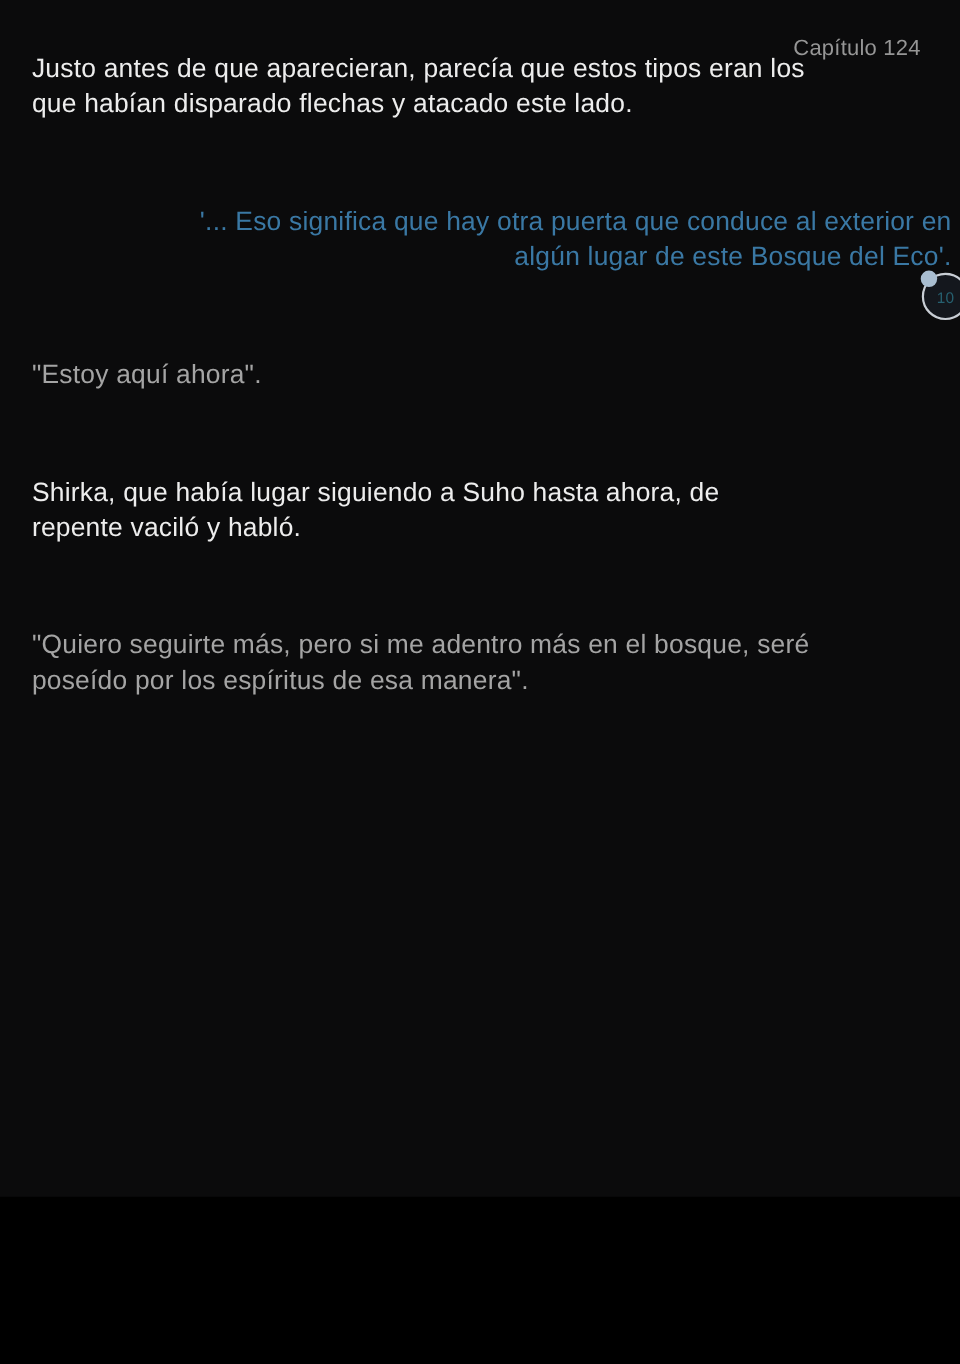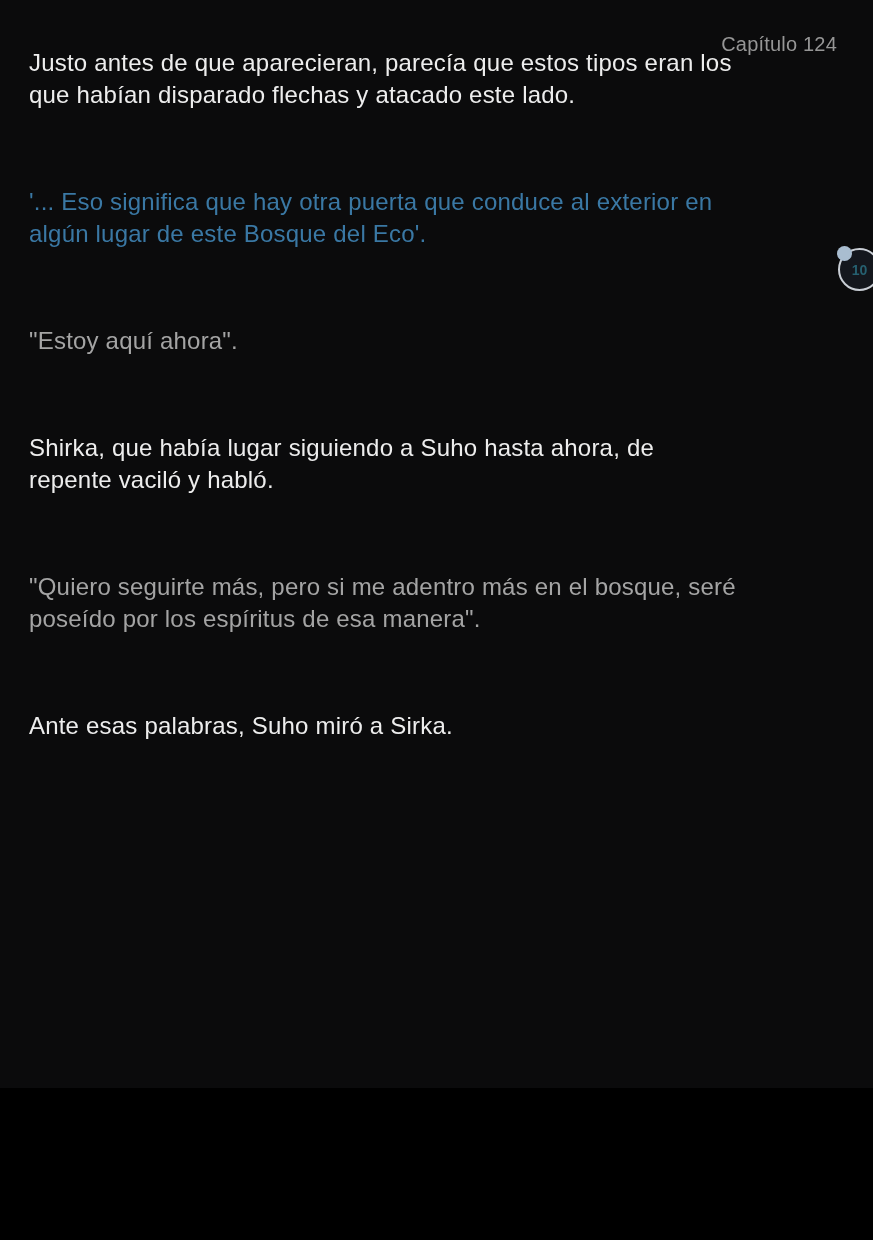--- a/index.html
+++ b/index.html
@@ -31,40 +31,40 @@
   }
   .content p {
     margin: 0 0 75px 0;
     font-size: 24px;
     line-height: 32px;
     letter-spacing: 0.2px;
     white-space: pre-line;
   }
   p.narration { color: var(--narration, #ededed); }
   p.dialogue  { color: var(--dialogue, #a4a4a4); }
-  p.thought   { color: var(--thought, #3a78a4); }
+  p.thought   { color: var(--thought, #3a78a4); text-align: right; }
 
   .comments-badge {
     position: absolute;
     left: 838px;
     top: 248px;
     width: 43px;
     height: 43px;
     box-sizing: border-box;
     border: 2px solid var(--badge_ring, #c9ced5);
     border-radius: 50%;
     background: var(--badge_fill, #14171d);
     display: flex;
     align-items: center;
     justify-content: center;
     cursor: pointer;
   }
   .badge-count {
     font-size: 14px;
-    font-weight: bold;
+    font-weight: normal;
     color: var(--badge_number, #266070);
     text-align: right;
   }
   .badge-dot {
     position: absolute;
     left: -3px;
     top: -4px;
     width: 15px;
     height: 15px;
     border-radius: 50%;
@@ -100,21 +100,20 @@
   <div class="content">
     <p class="narration">Justo antes de que aparecieran, parecía que estos tipos eran los
 que habían disparado flechas y atacado este lado.</p>
     <p class="thought">'... Eso significa que hay otra puerta que conduce al exterior en
 algún lugar de este Bosque del Eco'.</p>
     <p class="dialogue">"Estoy aquí ahora".</p>
     <p class="narration">Shirka, que había lugar siguiendo a Suho hasta ahora, de
 repente vaciló y habló.</p>
     <p class="dialogue">"Quiero seguirte más, pero si me adentro más en el bosque, seré
 poseído por los espíritus de esa manera".</p>
-    <p class="narration">Ante esas palabras, Suho miró a Sirka.</p>
   </div>
 
   <div class="comments-badge">
     <span class="badge-dot"></span>
     <span class="badge-count">10</span>
   </div>
 
 
   <div class="bottom-bar"></div>
 

